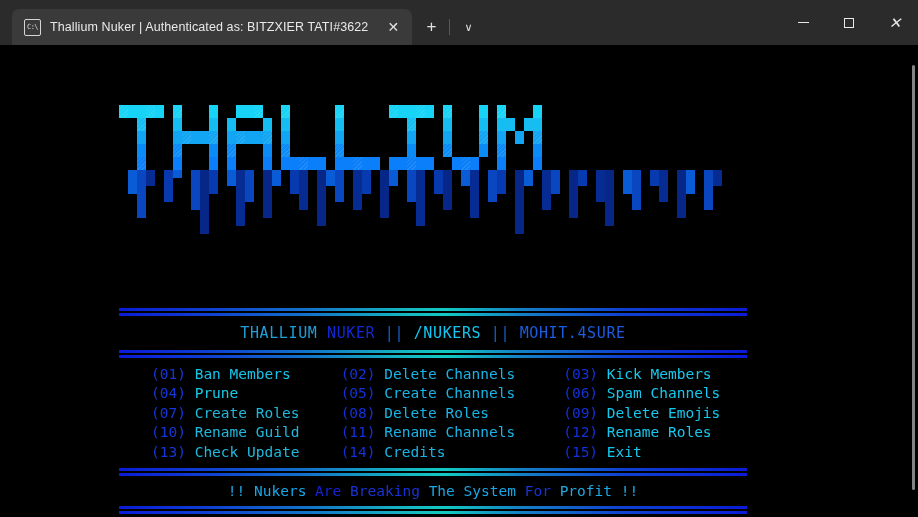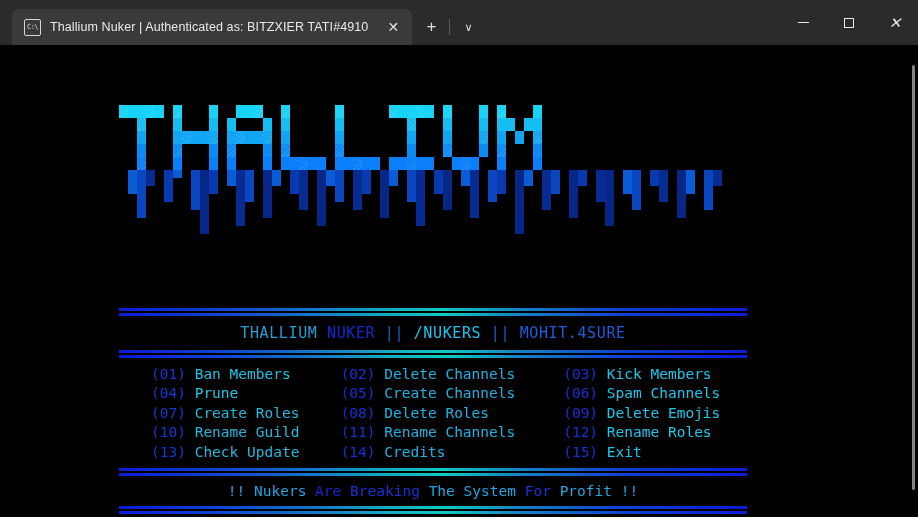--- a/index.html
+++ b/index.html
@@ -261,21 +261,21 @@
 <body>
 
 <div id="window">
 
   <div id="titlebar">
 
     <div id="tab">
       <span class="tab-icon">
         <span>C:\</span>
       </span>
-      <span class="tab-title">Thallium Nuker | Authenticated as: BITZXIER TATI#4910</span>
+      <span class="tab-title">Thallium Nuker | Authenticated as: BITZXIER TATI#3622</span>
       <span class="tab-close">✕</span>
     </div>
 
     <div id="tabactions">
       <span class="btn newtab">+</span>
       <span class="sep"></span>
       <span class="btn chev">∨</span>
     </div>
 
     <div id="wincontrols">

